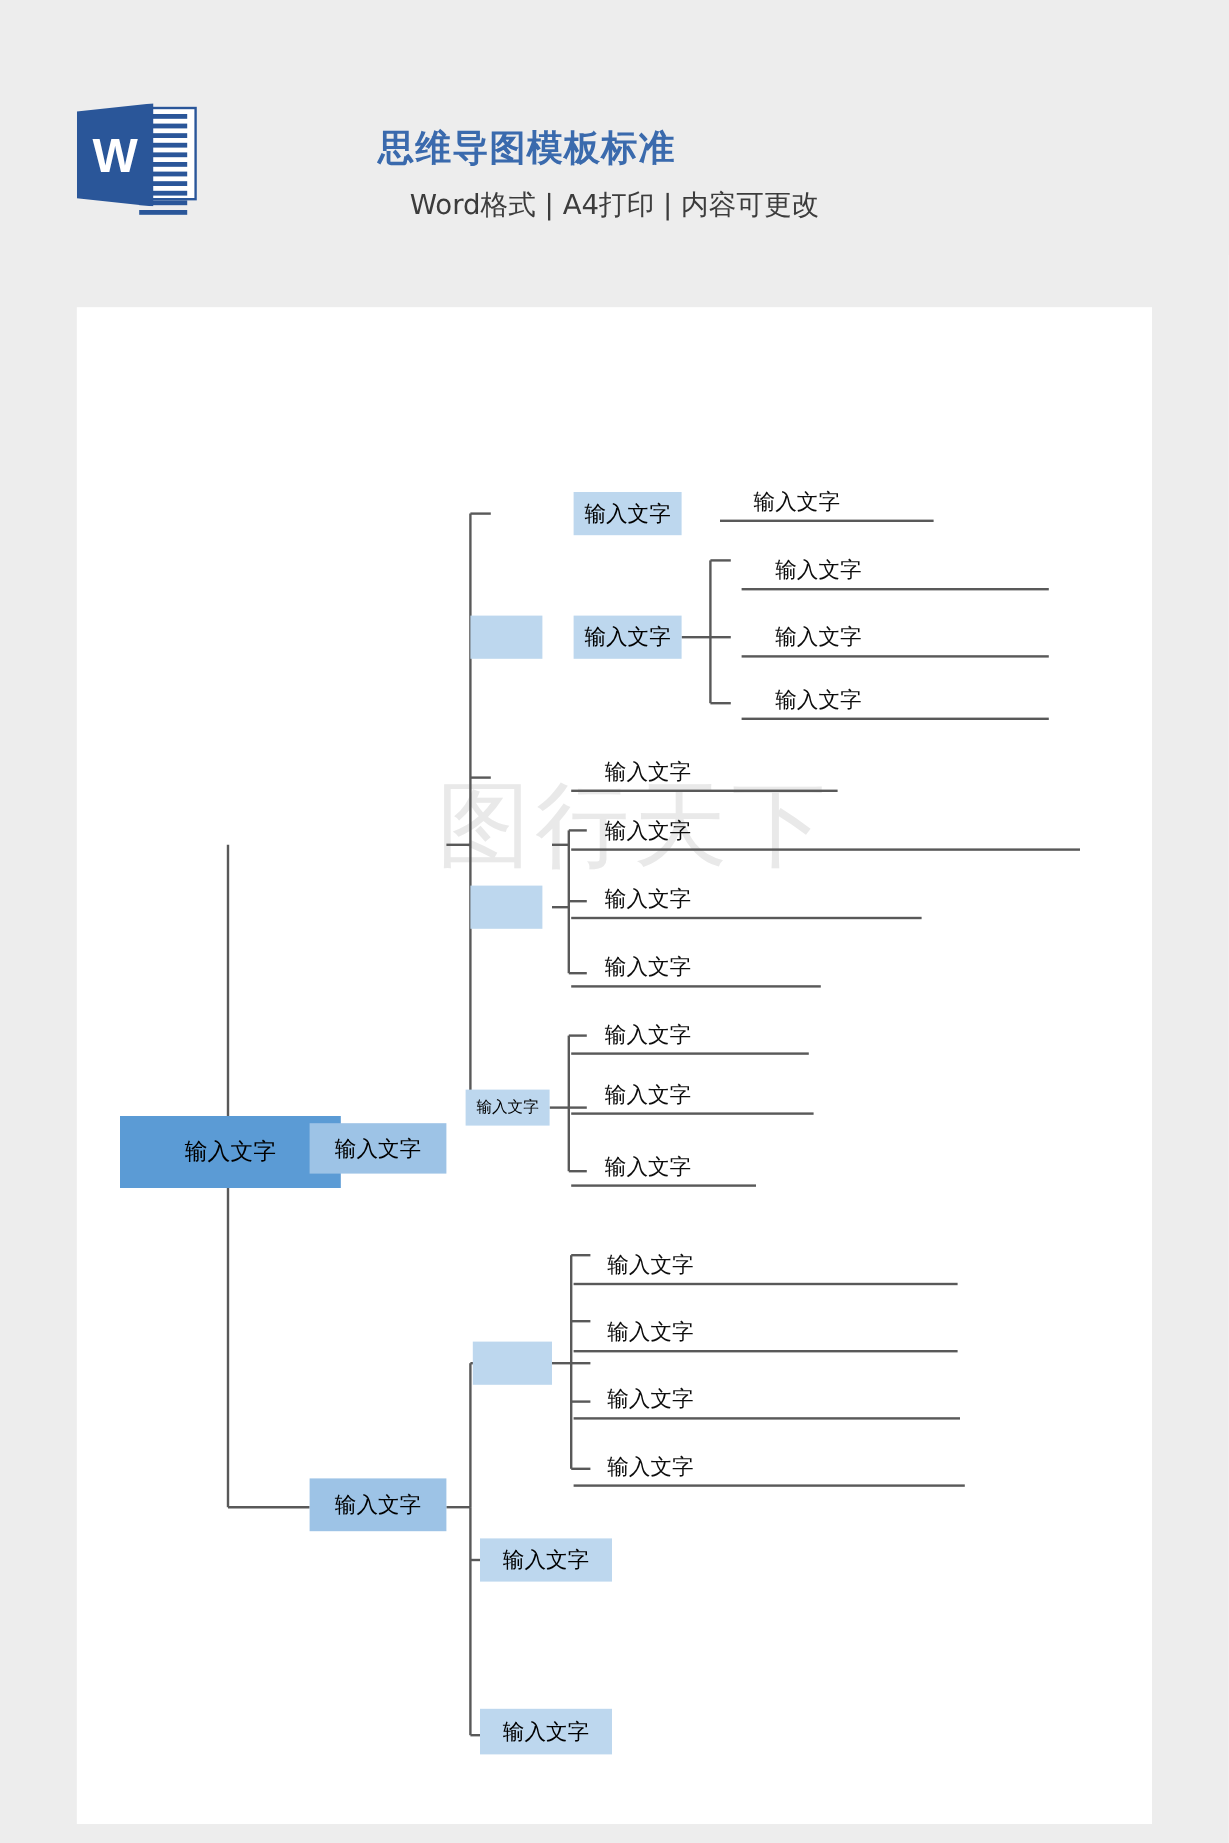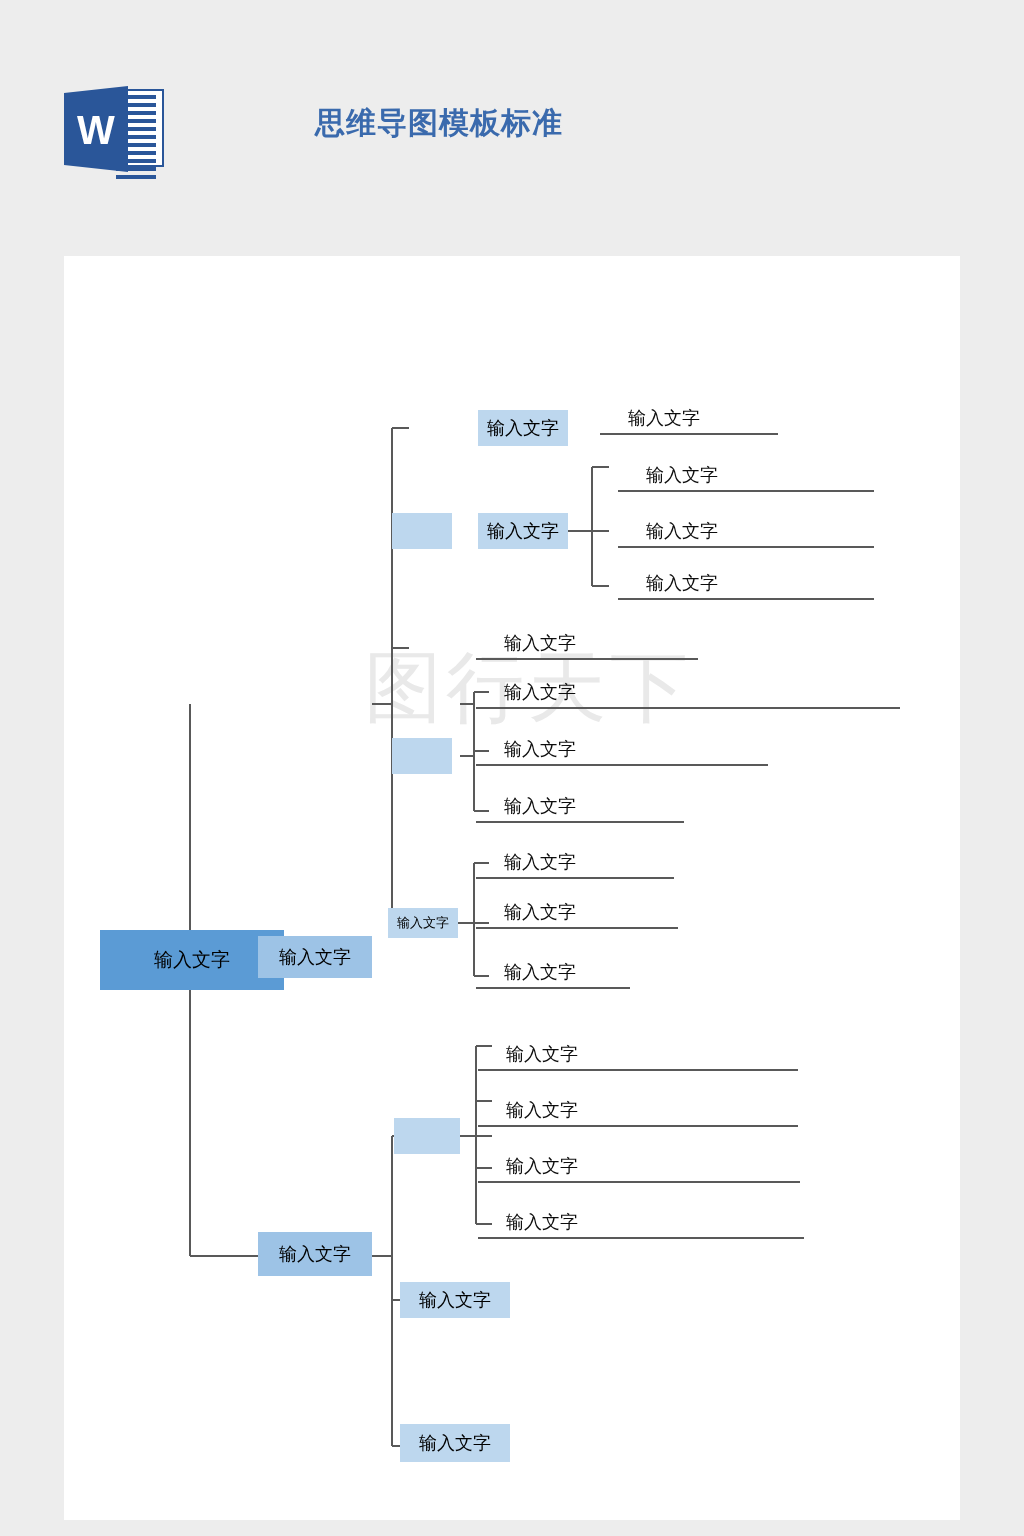--- a/index.html
+++ b/index.html
@@ -131,20 +131,21 @@
         <i></i>
         <i></i>
         <i></i>
         <i></i>
     </div>
     <div class="fold"></div>
     <div class="wglyph">W</div>
   </div>
 
   <div id="doc-title">思维导图模板标准</div>
+  <div id="doc-subtitle">Word格式 | A4打印 | 内容可更改</div>
 </div>
 
 <div id="page-sheet">
 
 
   <div id="watermark">图行天下</div>
 
   <svg id="connectors" viewBox="0 0 896 1264" width="896" height="1264">
     <g fill="none" stroke="#595959" stroke-width="2">
 

